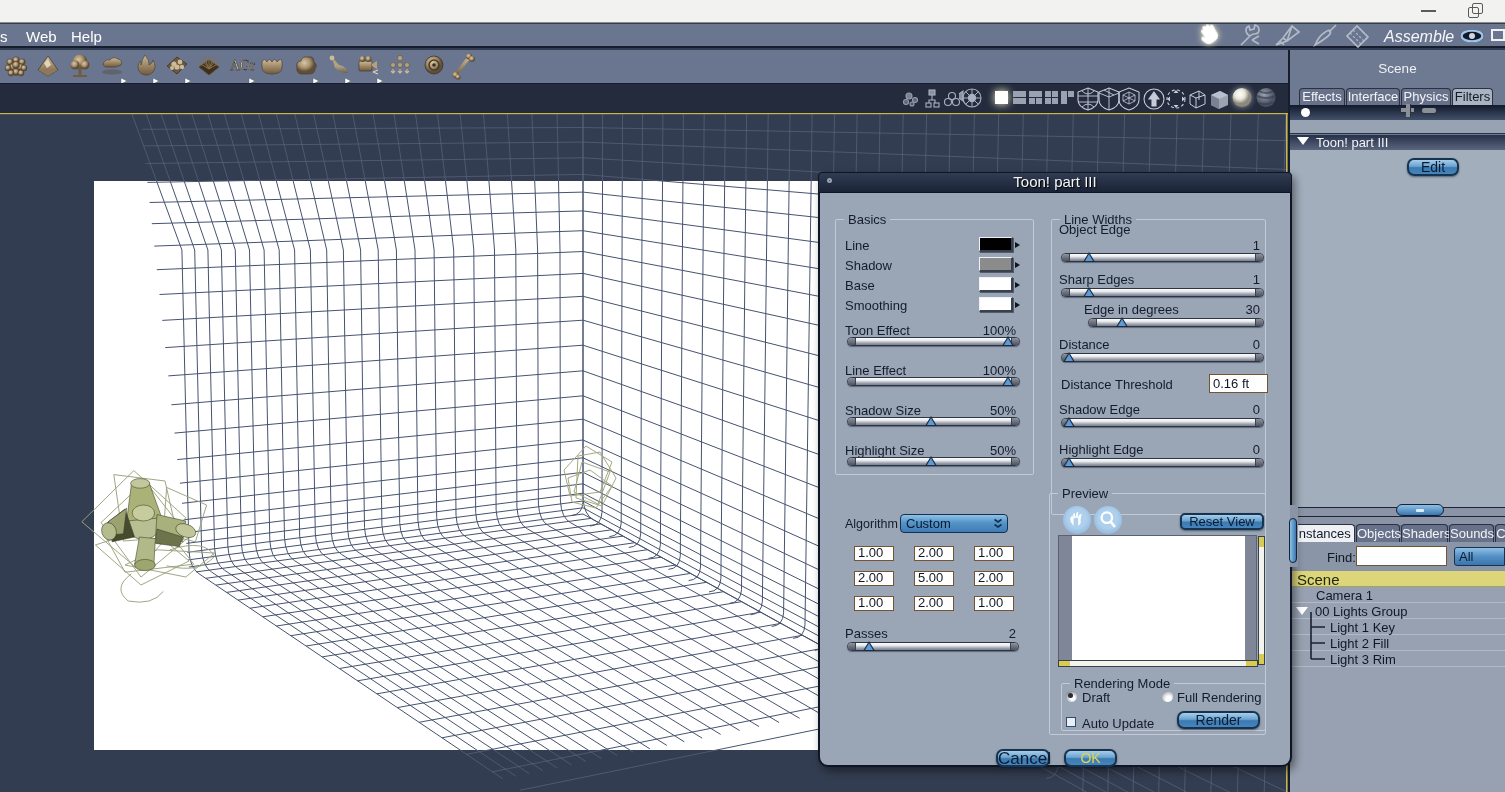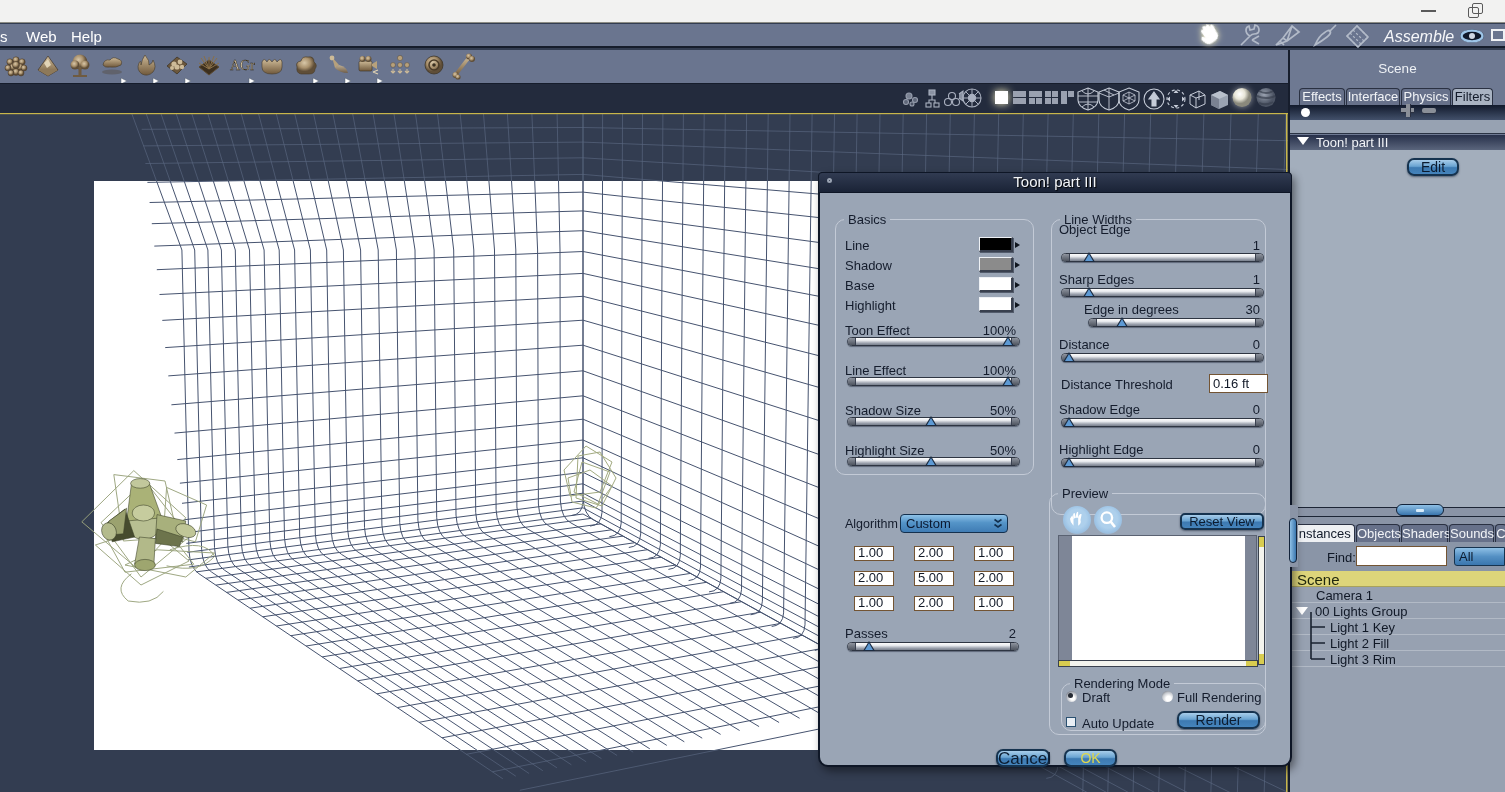--- a/index.html
+++ b/index.html
@@ -8,21 +8,21 @@
 #titlebar{left:0;top:0;width:1505px;height:23px;background:#f2f2f1;border-bottom:1px solid #8c8c84}
 #menubar{left:0;top:24px;width:1505px;height:24px;background:#6a758f;border-bottom:2px solid #161d2c;color:#fff;font-size:15px}
 #toolbar{left:0;top:50px;width:1505px;height:33px;background:#6a758f}
 #darkrow{left:0;top:83px;width:1288px;height:30px;background:#232b3d;border-top:1px solid #161d2c}
 #panelTopBg{left:1288px;top:50px;width:217px;height:742px;background:#6e7992;border-left:2px solid #161d2c}
 
 #viewport{left:0;top:113px;width:1288px;height:679px}
 
 .mItem{position:absolute;top:4px}
 .blueBtn{position:absolute;border:2px solid #16334f;border-radius:7px;background:linear-gradient(#a8cdea 0%,#6aa4d2 45%,#3d7ab2 55%,#4584bc 100%);color:#0c1c30;text-align:center;box-shadow:0 1px 2px rgba(10,20,40,.5)}
-.fs{position:absolute;border:1px solid #c3cad6;border-radius:10px}
+.fs{position:absolute;border:1px solid #c3cad6;border-radius:2px}
 .fs>span{position:absolute;top:-8px;left:8px;background:#9aa5b5;padding:0 4px;font-size:13px;color:#141c2c;white-space:nowrap}
 .lbl{position:absolute;font-size:13px;color:#141c2c;white-space:nowrap}
 .val{position:absolute;font-size:13px;color:#141c2c;text-align:right;white-space:nowrap}
 
 .sl{position:absolute;height:9px;border-radius:5px;background:linear-gradient(#fdfdfd 0%,#e8eaee 35%,#9aa0ac 75%,#787f8c 100%);border:1px solid #2e3542;box-shadow:0 1px 1px rgba(20,28,44,.45)}
 .sl i{position:absolute;top:0;width:8px;height:7px;background:linear-gradient(#8d939e,#4e545f);border:0}
 .sl i.l{left:0;border-radius:4px 0 0 4px;border-right:1px solid #3a4150}
 .sl i.r{right:0;border-radius:0 4px 4px 0;border-left:1px solid #3a4150}
 .sl b{position:absolute;top:-2px;width:0;height:0;border-left:6.5px solid transparent;border-right:6.5px solid transparent;border-bottom:10px solid #1c2b40}
 .sl b:after{content:"";position:absolute;left:-4.5px;top:2px;border-left:4.5px solid transparent;border-right:4.5px solid transparent;border-bottom:7px solid #5e9ad4}
@@ -407,21 +407,21 @@
 
   <div class="fs" style="left:15px;top:45px;width:199px;height:256px">
         <span>Basics</span>
       </div>
   <span class="lbl" style="left:25px;top:64px">Line</span>
   <span class="sw" style="left:159px;top:63px;background:#000"></span>
   <span class="lbl" style="left:25px;top:84px">Shadow</span>
   <span class="sw" style="left:159px;top:83px;background:#8b8b8b"></span>
   <span class="lbl" style="left:25px;top:104px">Base</span>
   <span class="sw" style="left:159px;top:103px;background:#fff"></span>
-  <span class="lbl" style="left:25px;top:124px">Highlight</span>
+  <span class="lbl" style="left:25px;top:124px">Smoothing</span>
   <span class="sw" style="left:159px;top:123px;background:#fff"></span>
   <span class="lbl" style="left:25px;top:149px">Toon Effect</span>
       <span class="val" style="left:146px;top:149px;width:50px">100%</span>
   <div class="sl" style="left:27px;top:163px;width:173px">
         <i class="l"></i>
         <i class="r"></i>
         <b style="left:154px"></b>
       </div>
   <span class="lbl" style="left:25px;top:189px">Line Effect</span>
       <span class="val" style="left:146px;top:189px;width:50px">100%</span>

